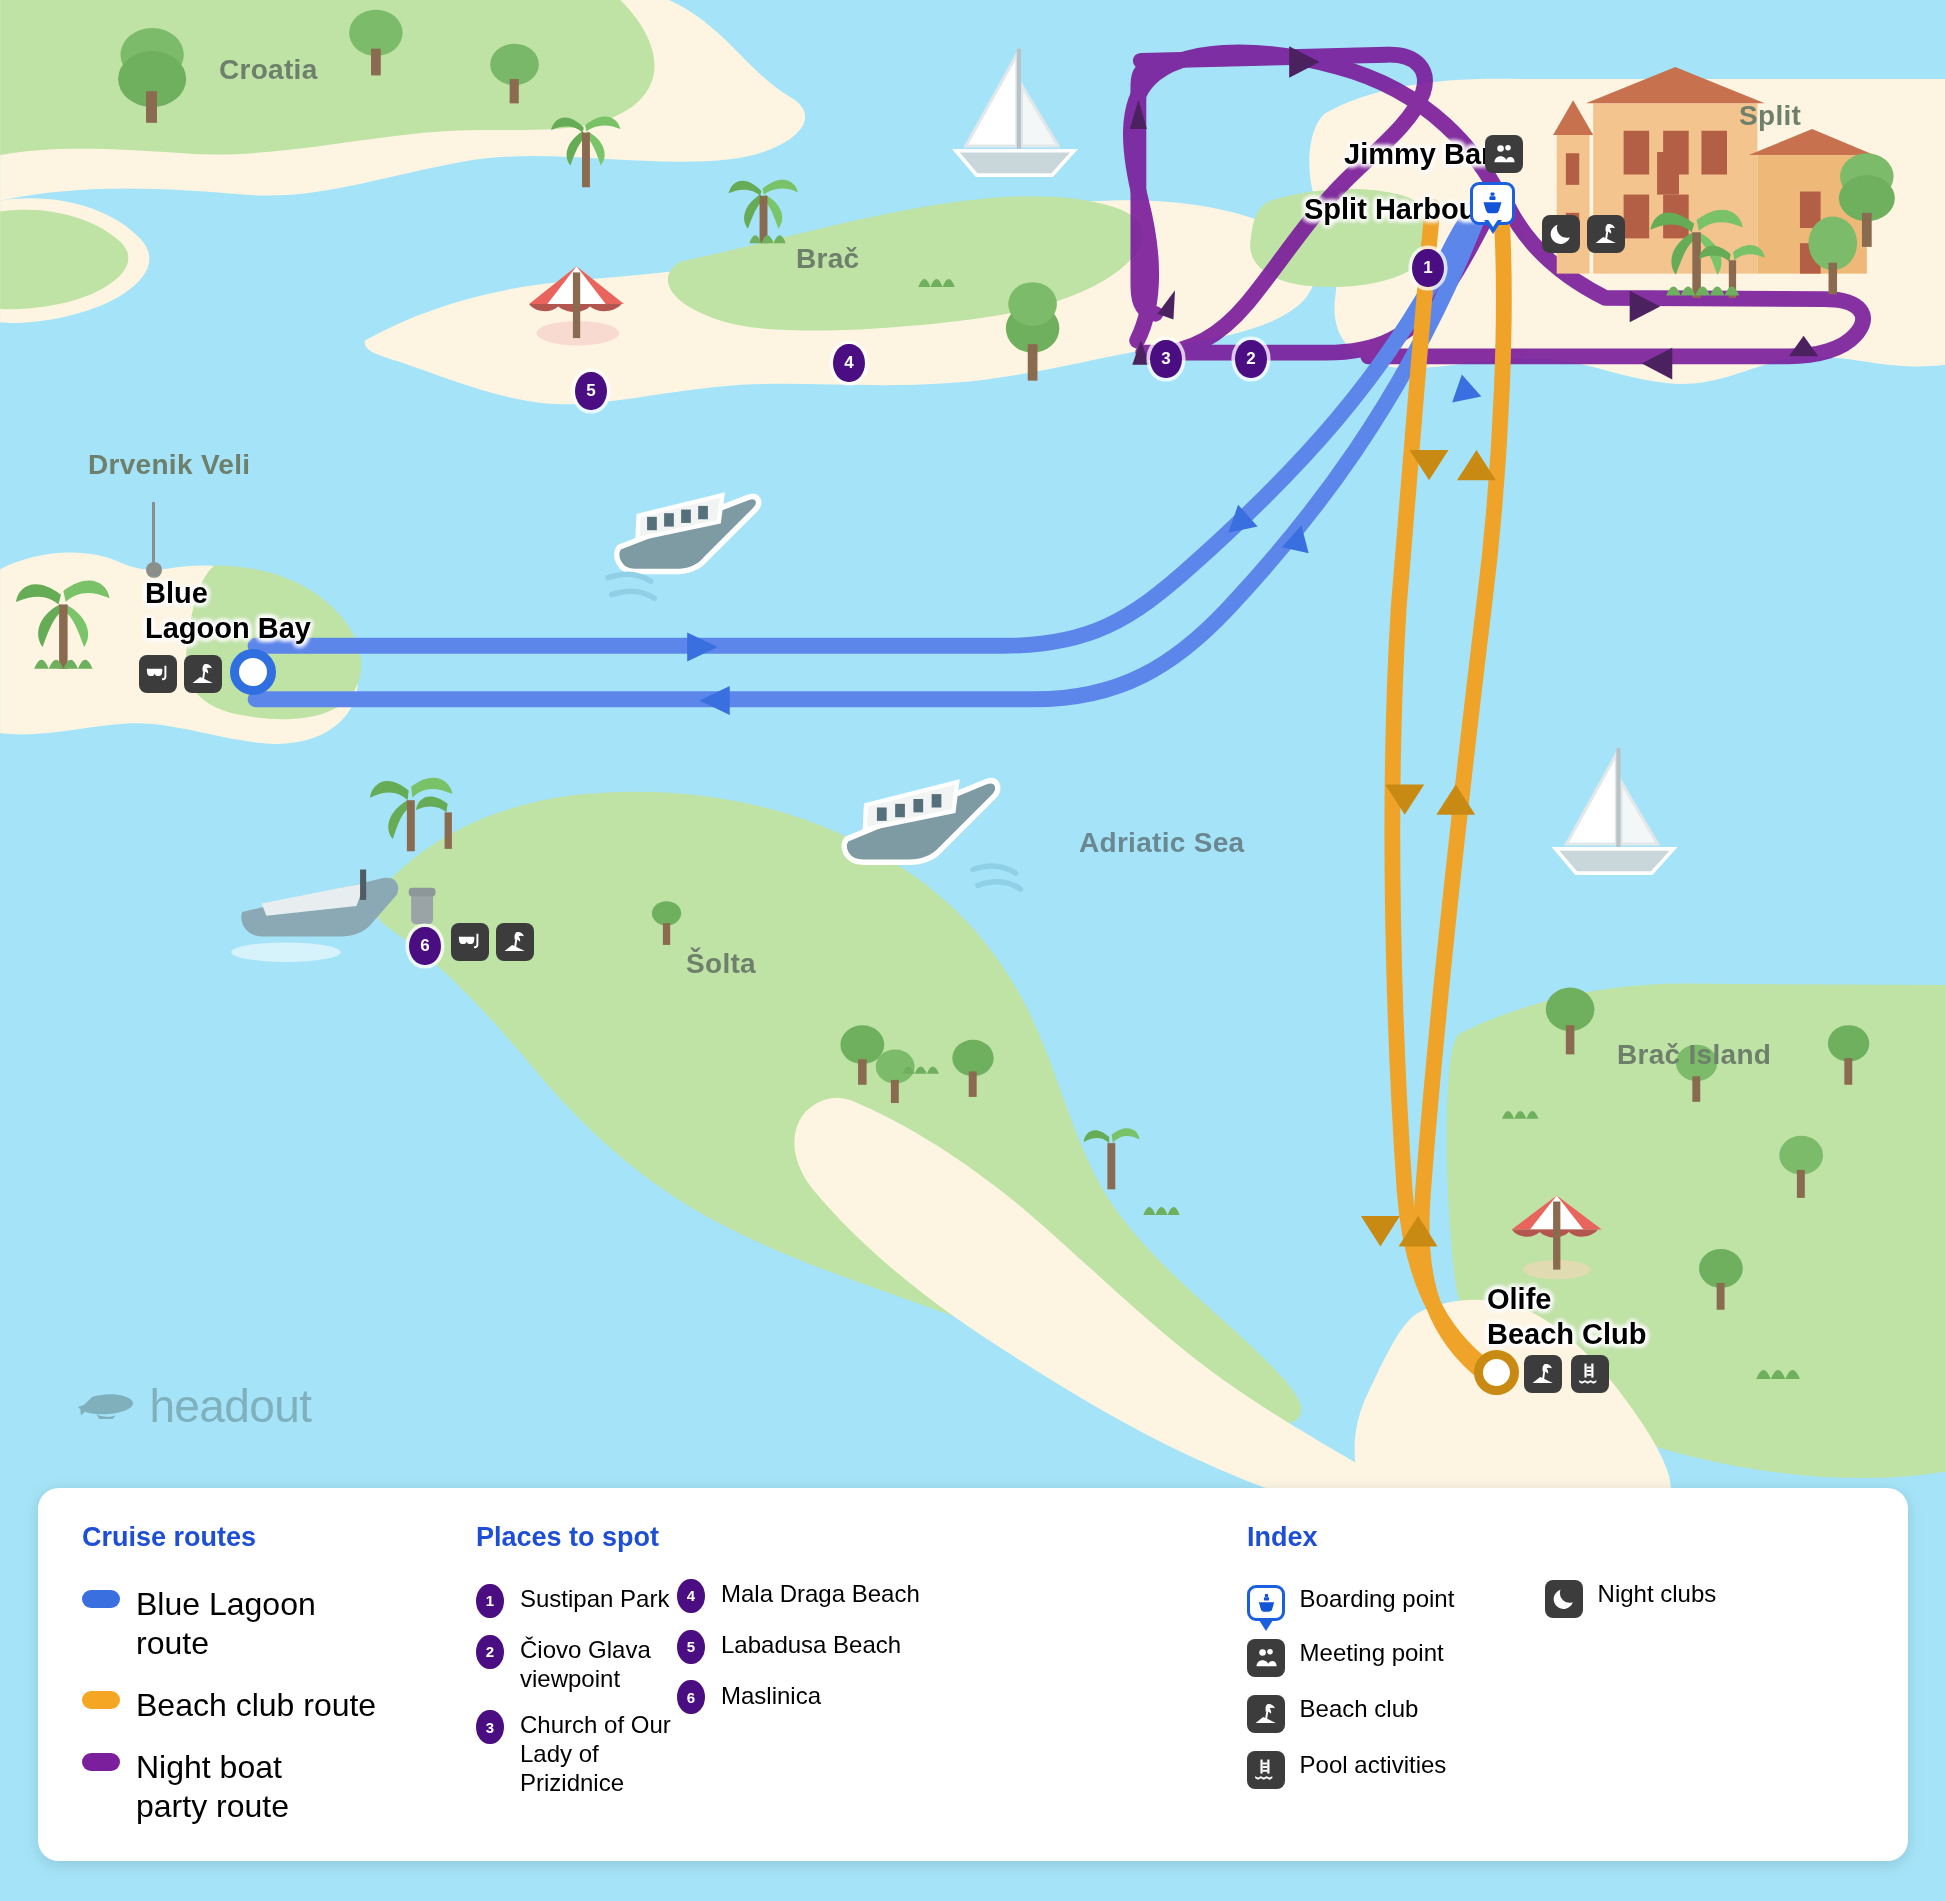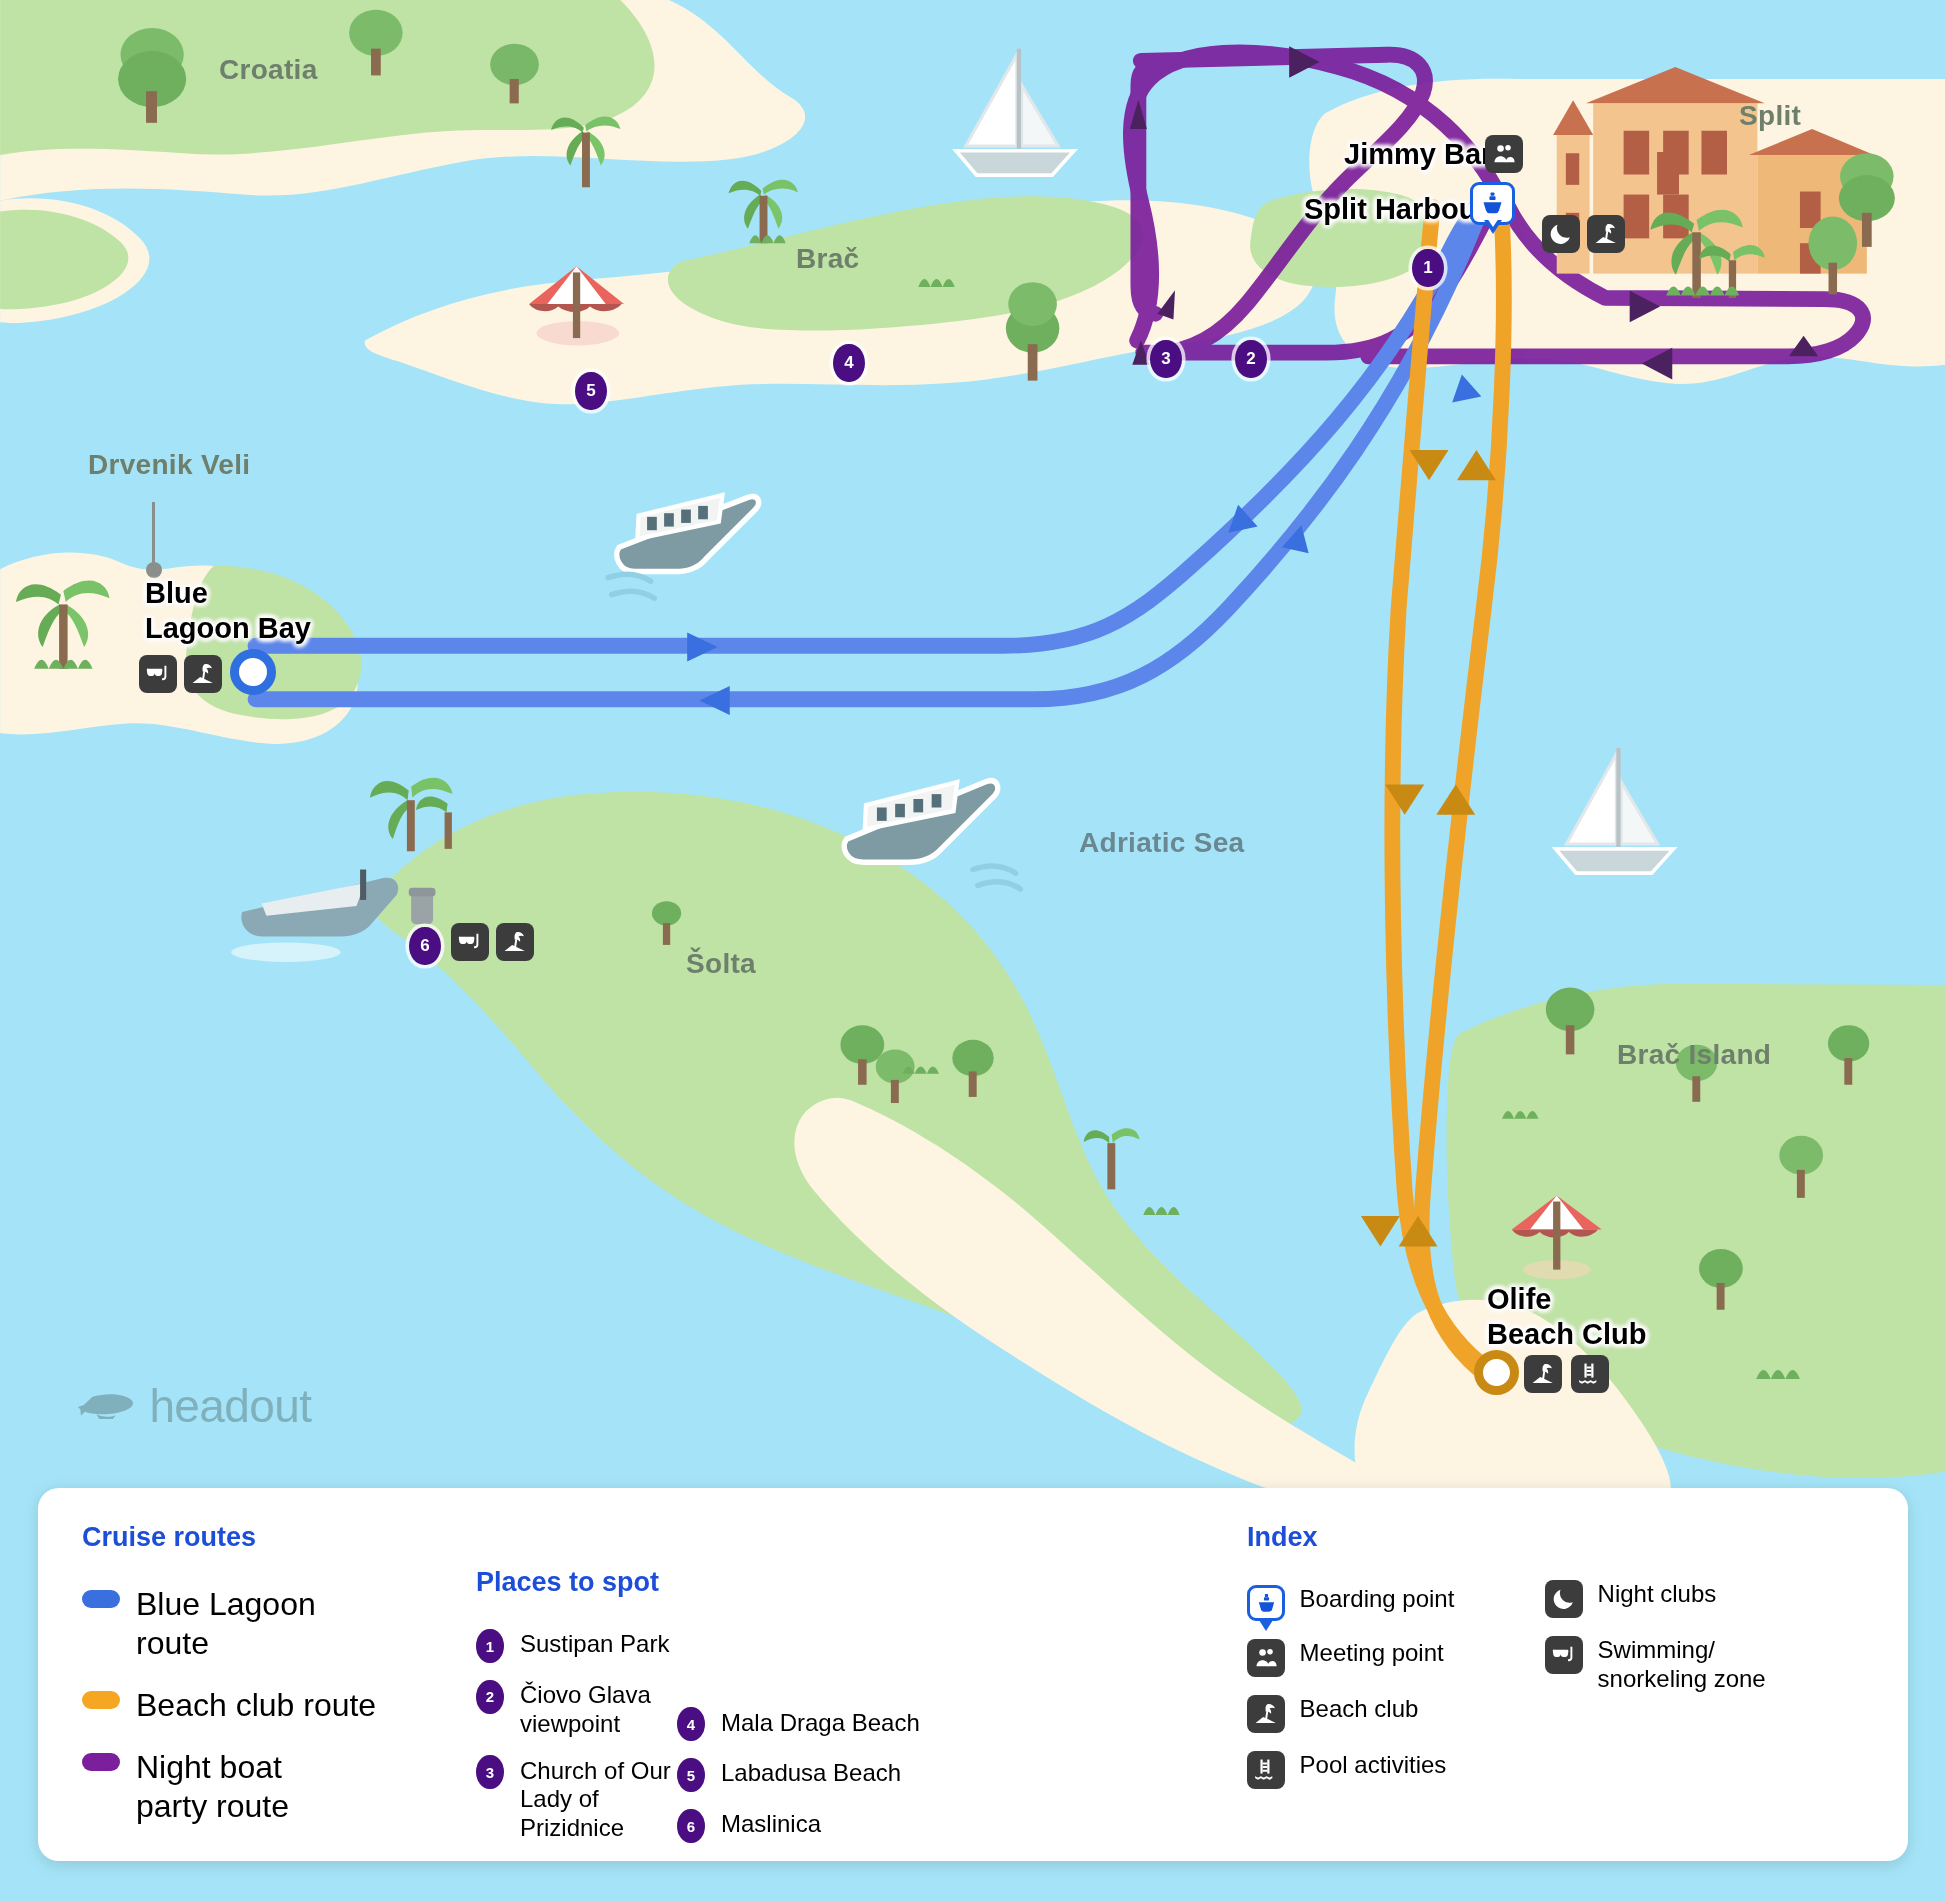--- a/index.html
+++ b/index.html
@@ -97,21 +97,21 @@
     position:absolute;left:38px;top:1488px;
     width:1870px;height:373px;
     background:#fff;border-radius:20.7px;
     box-shadow:0 3.6px 16px rgba(0,0,0,.13);
     box-sizing:border-box;
     padding:34px 0 0 0;
     display:flex;
   }
   .legend-col{position:relative;box-sizing:border-box;}
   .legend-col.routes{width:426px;padding-left:44px;}
-  .legend-col.places{width:766px;padding-left:12px;display:flex;align-items:flex-end;}
+  .legend-col.places{width:766px;padding-left:12px;display:flex;}
   .legend-col.index{flex:1;padding-left:17px;display:flex;}
   .legend-title{
     font-size:27px;font-weight:700;color:#1d4ed8;margin:0 0 32px 0;
   }
   .places-sub,.index-sub{width:50%;}
   .places-sub.first{width:201px;}
   .index-sub.first{width:298px;}
 
   .route-row{display:flex;align-items:flex-start;margin-bottom:23px;}
   .route-swatch{
@@ -684,28 +684,18 @@
 
       <div class="index-sub" style="padding-top:58px;">
         <div class="index-row">
           <div class="idx-icon">
             <svg viewBox="0 0 24 24">
               <path d="M20.5 15.2A9 9 0 0 1 9 3.6 9.2 9.2 0 1 0 20.5 15.2Z"></path>
             </svg>
           </div>
           <div class="index-text">Night clubs</div>
         </div>
-        <div class="index-row">
-          <div class="idx-icon">
-            <svg viewBox="0 0 24 24">
-              <path d="M3.2 7.2h12.1c.7 0 1.2.6 1.1 1.3l-.5 3.6c-.2 1.2-1.2 2-2.4 2h-2a2.3 2.3 0 0 1-2.2-1.7l-.2-.9-.2.9A2.3 2.3 0 0 1 6.6 14h-2c-1.2 0-2.2-.8-2.4-2l-.5-3.6c-.1-.7.4-1.3 1.1-1.3Z"></path>
-              <path d="M18.3 4.4h1.8v10.1a3.6 3.6 0 0 1-3.6 3.6h-.5v-1.9h.5a1.7 1.7 0 0 0 1.8-1.7Z"></path>
-            </svg>
-          </div>
-          <div class="index-text">Swimming/
-snorkeling zone</div>
-        </div>
       </div>
     </div>
 
   </div>
 </div>
 
 
 </body></html>

